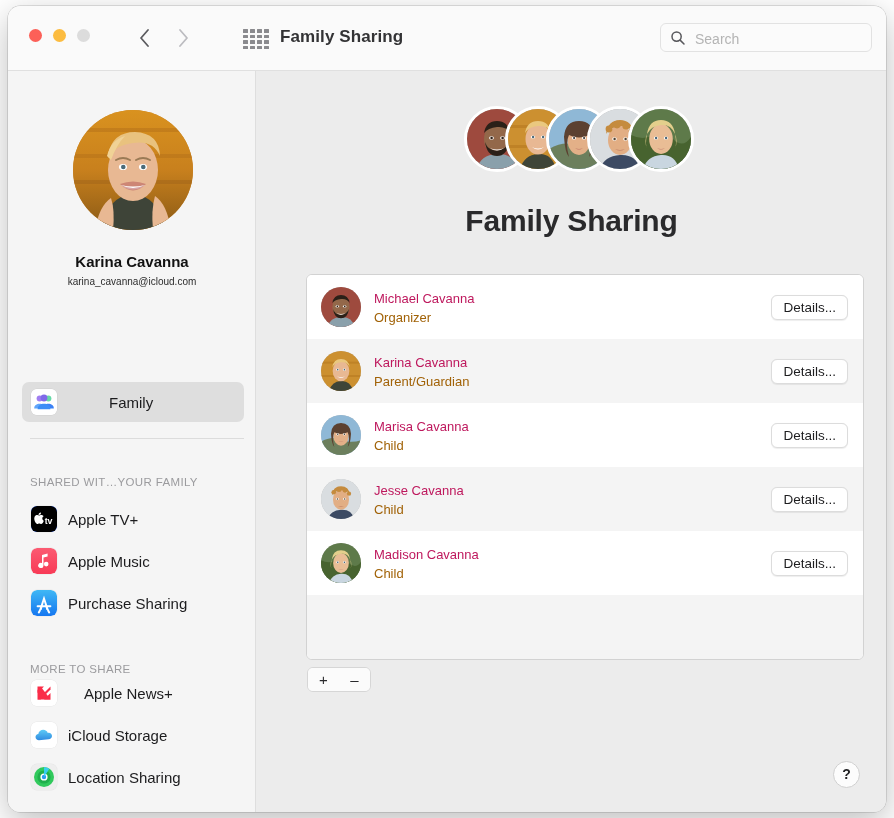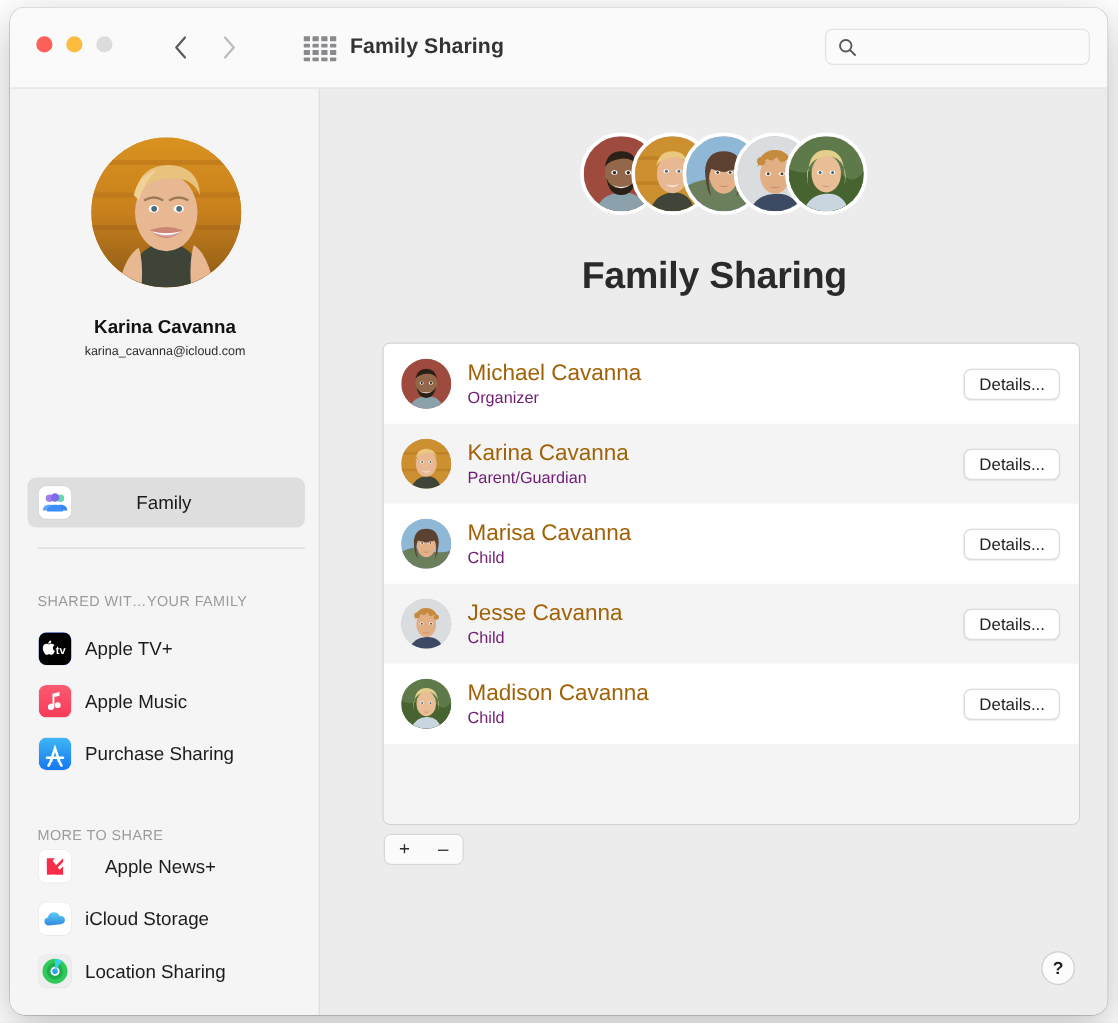--- a/index.html
+++ b/index.html
@@ -231,27 +231,27 @@
   .member-row.alt { background: #f4f4f4; }
   .member-avatar {
     width: 40px; height: 40px;
     border-radius: 50%;
     flex: 0 0 40px;
     overflow: hidden;
     background: #bdbdbd;
   }
   .member-text { margin-left: 13px; flex: 1 1 auto; }
   .member-name {
-    font-size: 18px;
-    color: #a16207;
+    font-size: 13px;
+    color: #be185d;
     line-height: 19px;
   }
   .member-role {
     font-size: 13px;
-    color: #701a75;
+    color: #a16207;
     line-height: 17px;
     margin-top: 1px;
   }
   .details-btn {
     margin-right: 15px;
     height: 25px;
     padding: 0 11px;
     border: 1px solid #dcdcdc;
     border-radius: 6px;
     background: #ffffff;
@@ -346,20 +346,21 @@
 
     <div id="toolbar-title">Family Sharing</div>
 
     <div id="search-box">
       <span id="search-icon-wrap">
         <svg width="16" height="16" viewBox="0 0 16 16">
           <circle cx="6.6" cy="6.6" r="4.6" stroke="#58585c" stroke-width="1.5" fill="none"></circle>
           <line x1="10.1" y1="10.1" x2="14" y2="14" stroke="#58585c" stroke-width="1.5" stroke-linecap="round"></line>
         </svg>
       </span>
+      <input id="search-input" type="text" placeholder="Search" style="">
     </div>
   </div>
 
   <div id="sidebar">
 
     <div id="account-avatar">
       <svg width="120" height="120" viewBox="0 0 120 120">
         <defs>
           <linearGradient id="wgA" x1="0" y1="0" x2="0" y2="1">
             <stop offset="0" stop-color="#d9921f"></stop>

